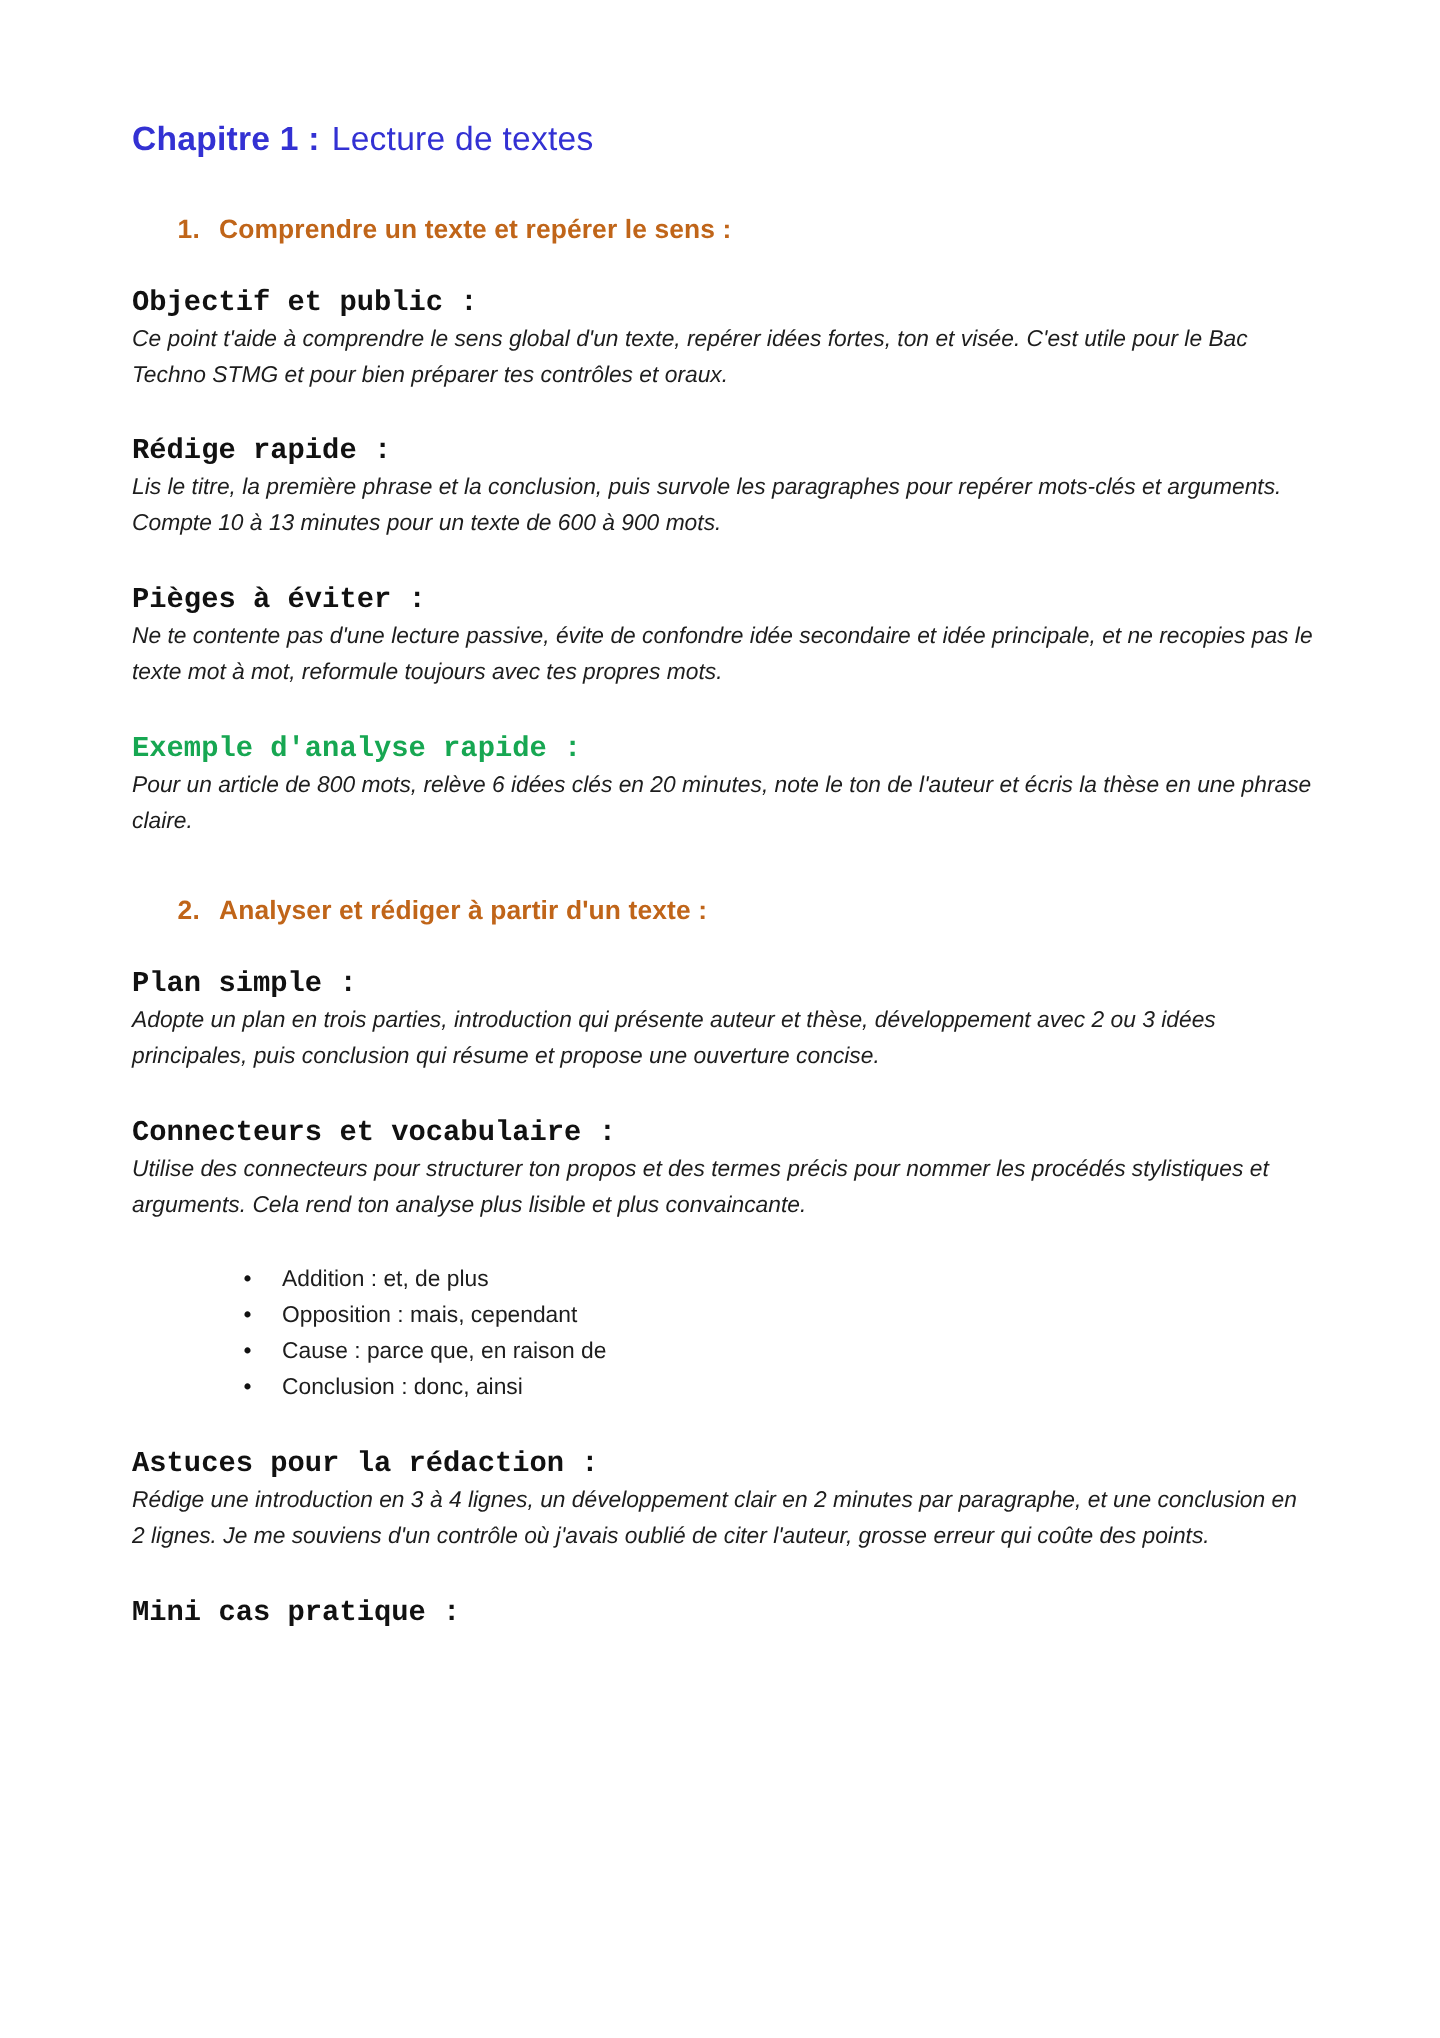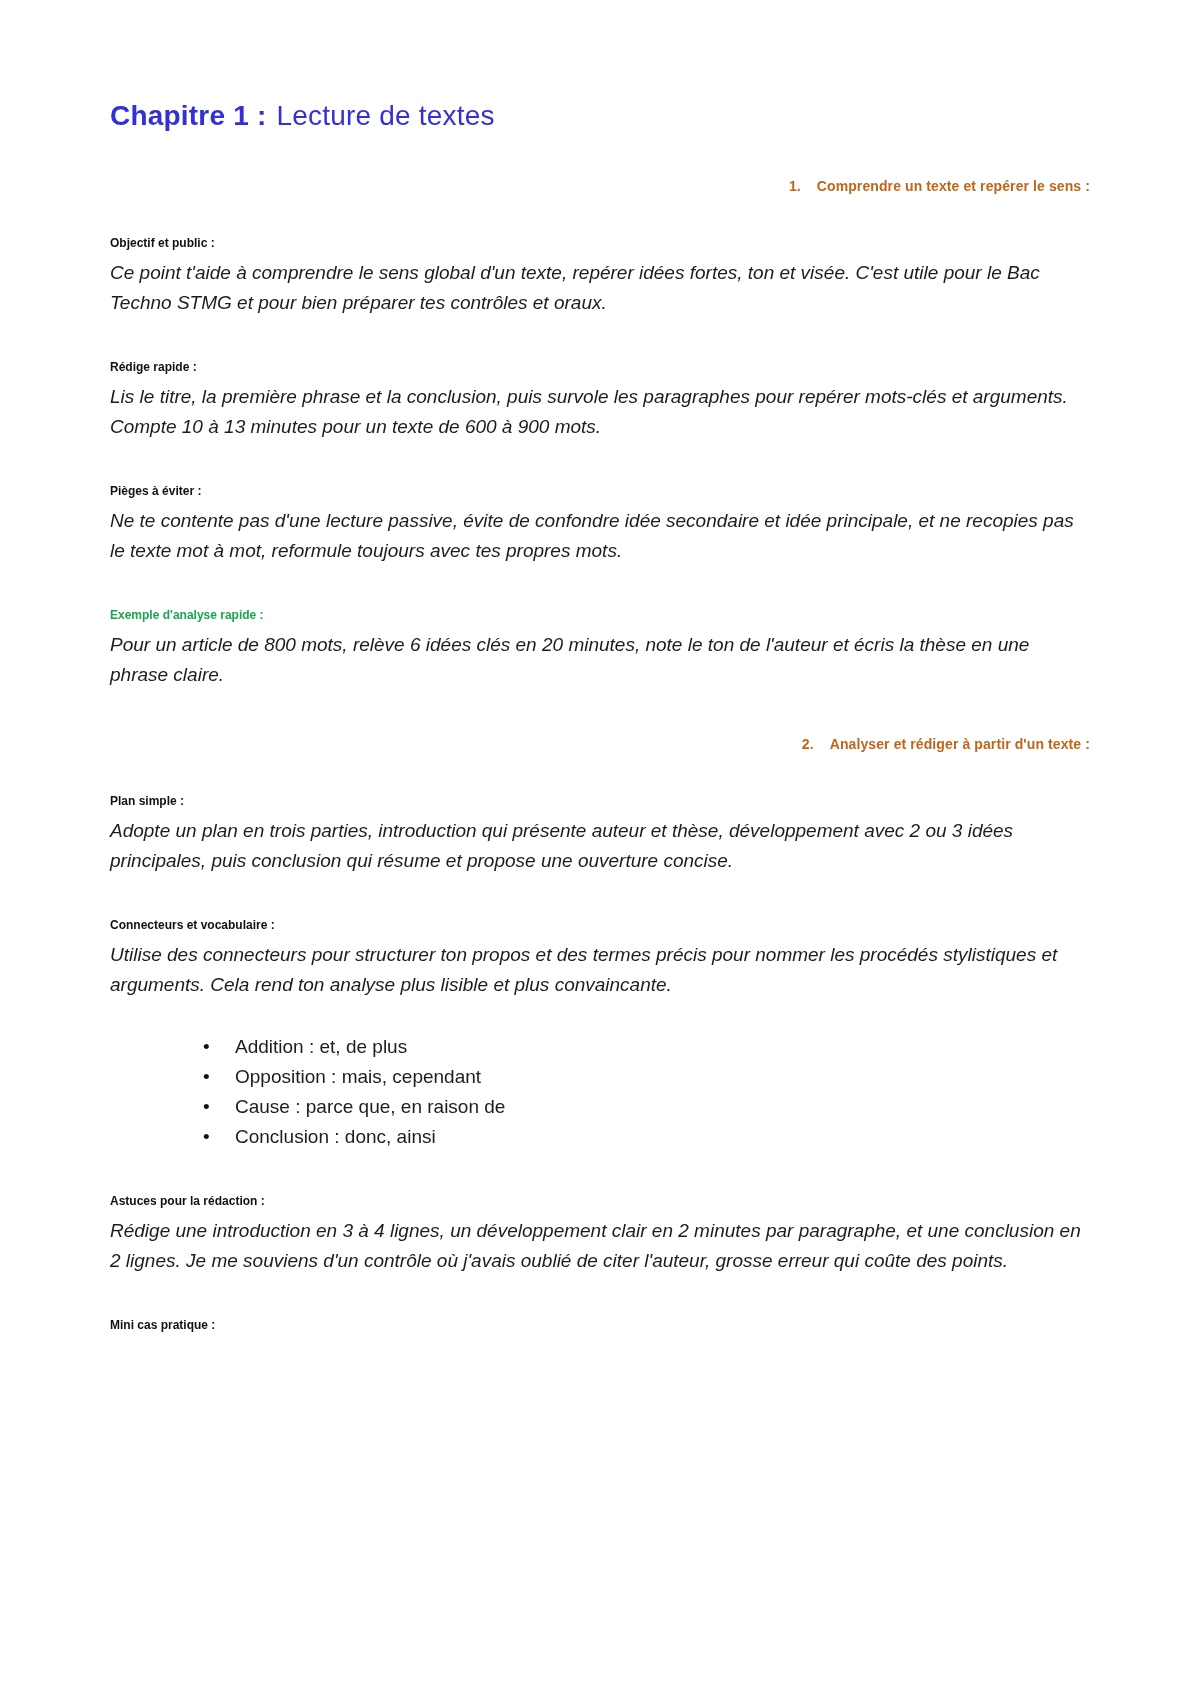--- a/index.html
+++ b/index.html
@@ -11,54 +11,54 @@
     width: 1200px;
     min-height: 1698px;
     font-family: "Liberation Sans", "DejaVu Sans", sans-serif;
     color: #1d1d1d;
     -webkit-font-smoothing: antialiased;
   }
   .page {
     box-sizing: border-box;
     width: 1200px;
     min-height: 1698px;
-    padding: 100px 110px 60px 110px;
+    padding: 100px 66px 60px 110px;
     background: #ffffff;
   }
   h1.doc-title {
     margin: 0 0 30px 0;
     font-size: 28px;
     font-weight: 400;
     color: #3331d3;
     letter-spacing: 0.2px;
   }
   h1.doc-title .t-bold {
     font-weight: 700;
     margin-right: 10px;
   }
   h2.section-heading {
     margin: 46px 0 24px 0;
     padding-left: 38px;
-    font-size: 14px;
+    font-size: 22px;
     font-weight: 700;
     color: #c06519;
     letter-spacing: 0.1px;
-    text-align: right;
   }
   h2.section-heading .num {
     display: inline-block;
     margin-right: 16px;
   }
   .block { max-width: 985px; }
   p.block-label {
     margin: 34px 0 0 0;
-    font-size: 12px;
+    font-size: 24px;
     font-weight: 700;
     line-height: 30px;
     color: #111111;
+    font-family: Liberation Mono, monospace;
   }
   p.block-label.green { color: #17a752; }
   p.block-text {
     margin: 0;
     font-size: 19px;
     font-weight: 400;
     line-height: 30px;
     color: #1d1d1d;
     font-style: italic;
   }

